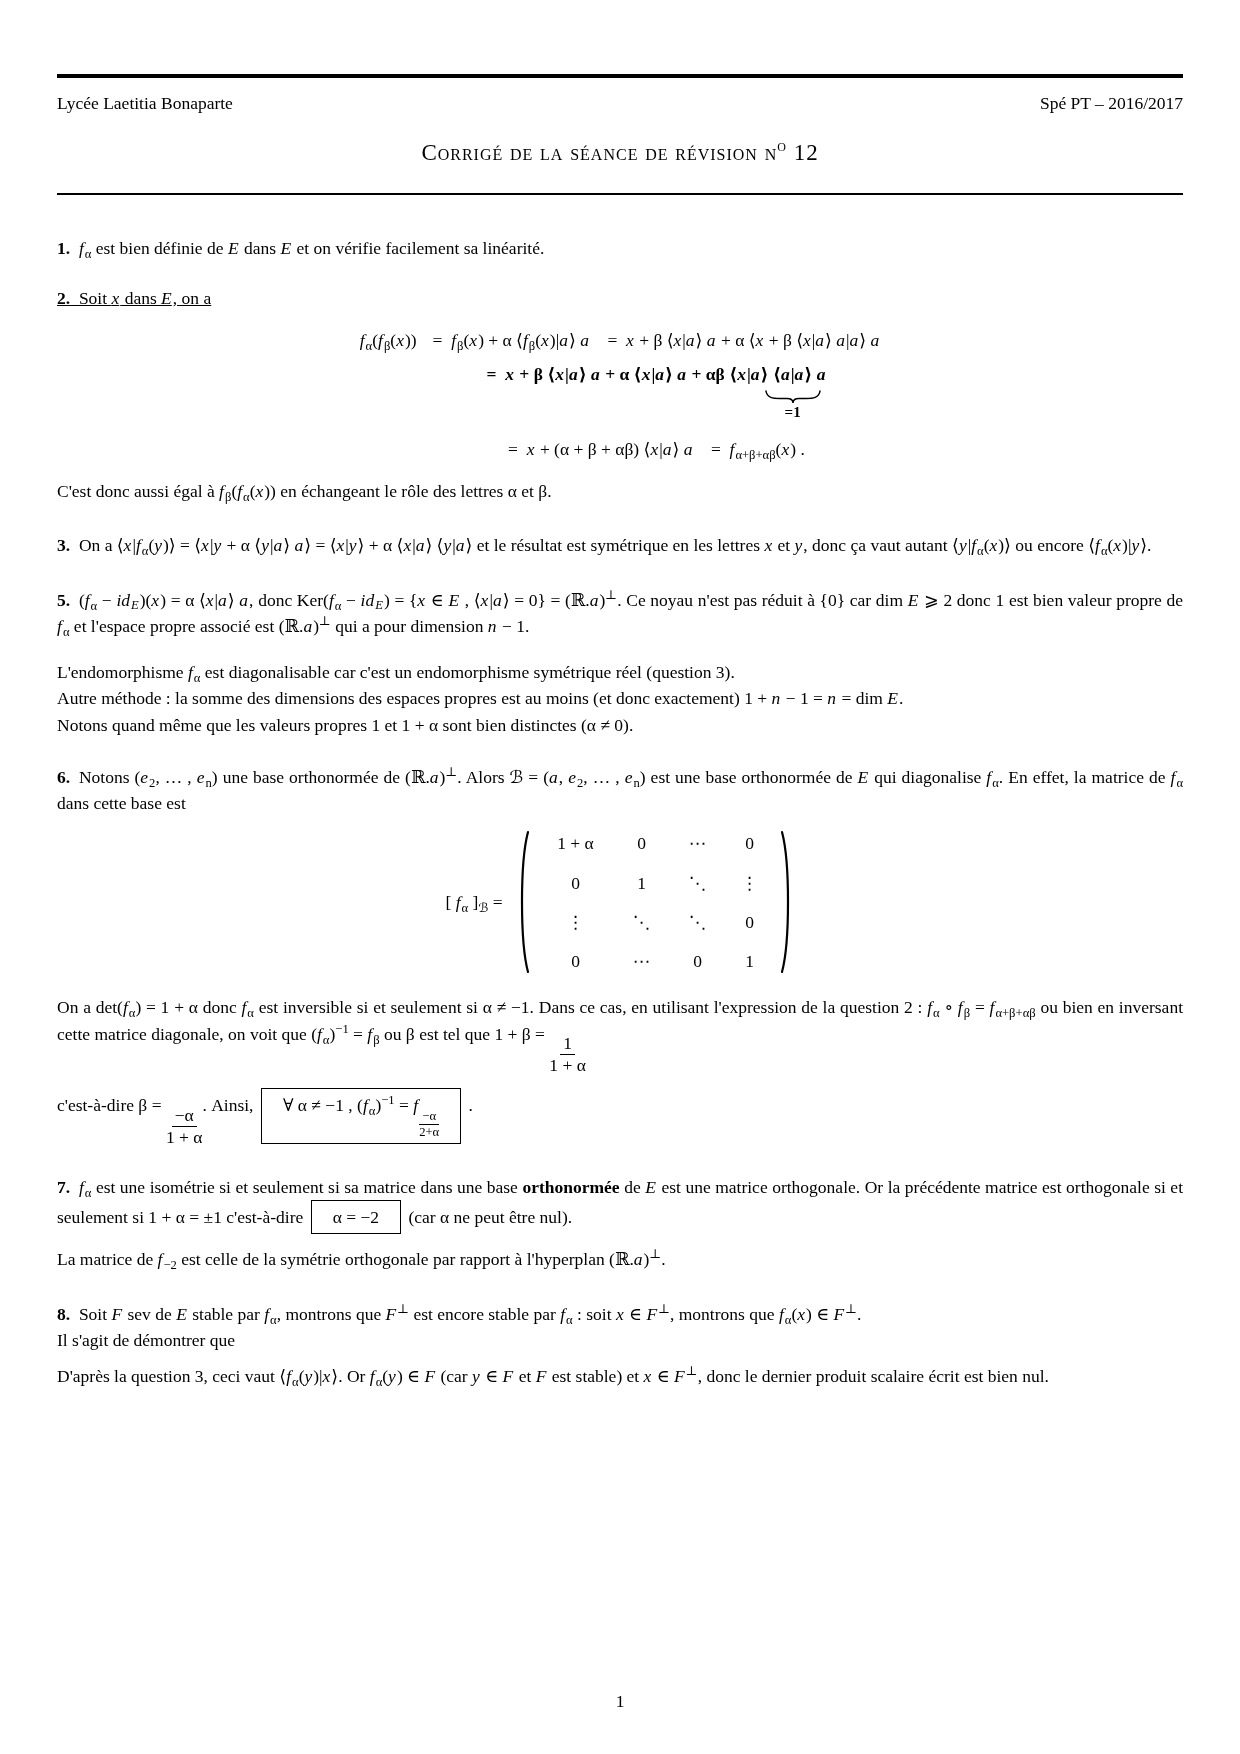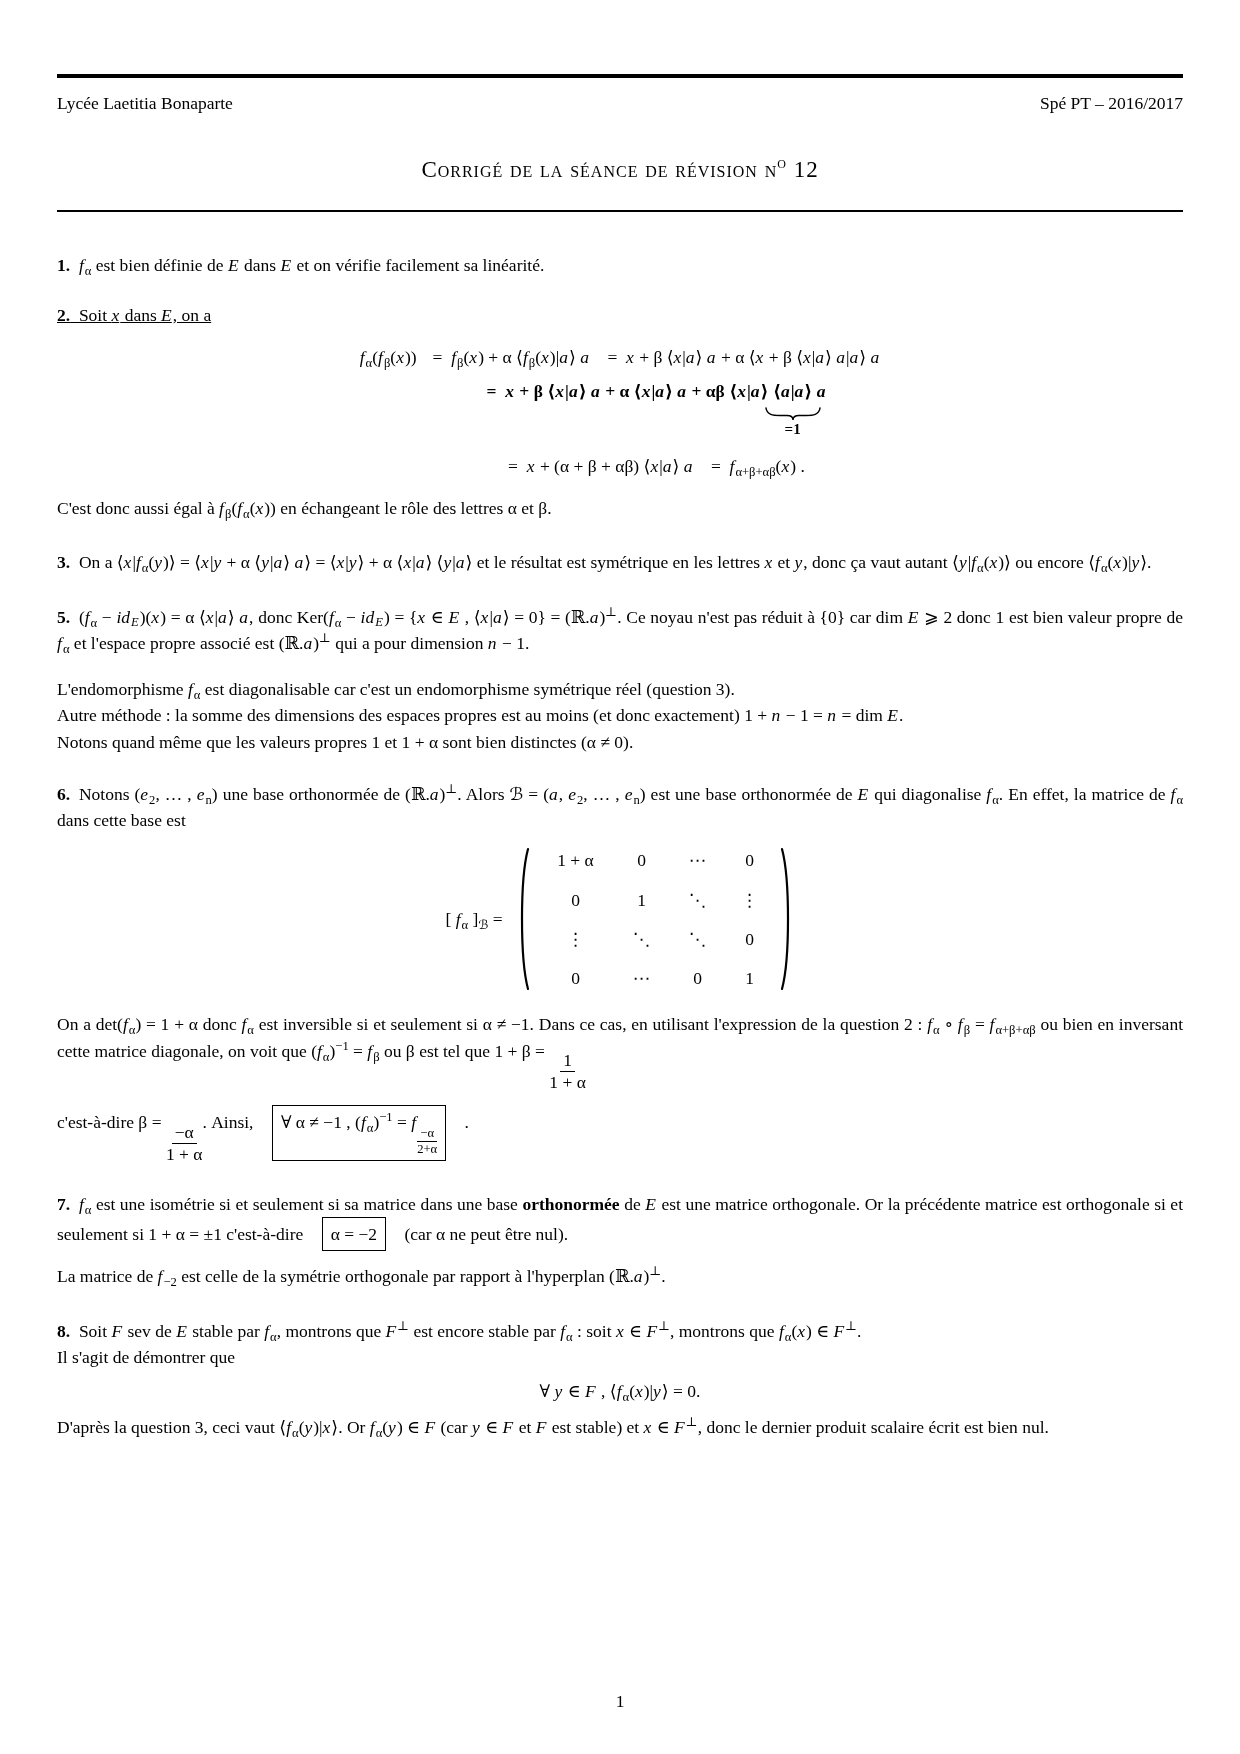--- a/index.html
+++ b/index.html
@@ -6,21 +6,21 @@
   body{
     width:1240px;height:1754px;
     color:#000;
     font-family:"Liberation Serif","DejaVu Serif","DejaVu Sans",serif;
     font-size:17.5px;line-height:1.5;
   }
   .page{box-sizing:border-box;width:1240px;height:1754px;padding:0 57px;position:relative;overflow:hidden;}
   .rule-thick{height:4px;background:#000;margin-top:74px;}
   .rule-thin{height:2px;background:#000;margin-top:22px;}
   .hdr{display:flex;justify-content:space-between;margin-top:12px;}
-  .doc-title{text-align:center;font-variant:small-caps;font-size:23px;letter-spacing:1px;margin-top:37px;}
+  .doc-title{text-align:center;font-variant:small-caps;font-size:23px;letter-spacing:1px;margin-top:20px;}
   .ex-heading{text-align:center;font-weight:bold;font-size:20px;margin-top:58px;}
   p{margin:0;text-align:justify;}
   sub,sup{font-size:0.72em;line-height:0;}
   sub{vertical-align:-0.3em;}
   sup{vertical-align:0.55em;}
   i{padding-right:1px;}
   .mt40{margin-top:40px;} .mt30{margin-top:30px;} .mt28{margin-top:28px;}
   .mt26{margin-top:26px;} .mt24{margin-top:24px;text-decoration:underline;} .mt20{margin-top:20px;}
   .mt16{margin-top:16px;} .mt12{margin-top:12px;} .mt10{margin-top:10px;} .mt8{margin-top:8px;}
   
@@ -34,21 +34,21 @@
   
   .mat{display:flex;align-items:center;justify-content:center;margin-top:10px;}
   .mat .mlabel{margin-right:12px;}
   .mgrid{display:grid;grid-template-columns:78px 54px 58px 46px;row-gap:13px;align-items:center;justify-items:center;padding:4px 6px;}
   .mparen{display:flex;align-items:center;}
   
   .frac{display:inline-flex;flex-direction:column;align-items:center;vertical-align:-0.55em;line-height:1.2;text-align:center;}
   .frac .fn{border-bottom:1.3px solid #000;padding:0 3px;}
   sub .frac{vertical-align:-0.4em;}
   
-  .mbox{display:inline-block;border:1.6px solid #000;padding:3px 8px;margin:0 14px;text-align:center;}
+  .mbox{display:inline-block;border:1.6px solid #000;padding:3px 21px;margin:0 3px;text-align:center;}
   .centerline{text-align:center;}
   .footer{position:absolute;bottom:40px;left:0;right:0;text-align:center;}
 </style>
 </head>
 <body>
 
 <div class="page">
 
   <div class="rule-thick"></div>
 
@@ -138,19 +138,18 @@
             <span class="fd">2+α</span>
           </span></sub></span><span> .</span></p>
 
   <p class="mt26"><span><b>7.</b> <i>f</i><sub>α</sub> est une isométrie si et seulement si sa matrice dans une base <b>orthonormée</b> de <i>E</i> est une matrice orthogonale. Or la précédente matrice est orthogonale si et seulement si 1 + α = ±1 c'est-à-dire </span><span class="mbox">α = −2</span><span> (car α ne peut être nul).</span></p>
 
   <p class="mt12">La matrice de <i>f</i><sub>−2</sub> est celle de la symétrie orthogonale par rapport à l'hyperplan (ℝ.<i>a</i>)<sup>⊥</sup>.</p>
 
   <p class="mt28"><b>8.</b> Soit <i>F</i> sev de <i>E</i> stable par <i>f</i><sub>α</sub>, montrons que <i>F</i><sup>⊥</sup> est encore stable par <i>f</i><sub>α</sub> : soit <i>x</i> ∈ <i>F</i><sup>⊥</sup>, montrons que <i>f</i><sub>α</sub>(<i>x</i>) ∈ <i>F</i><sup>⊥</sup>.</p>
   <p>Il s'agit de démontrer que</p>
 
-  <p class="centerline mt8">∀ <i>y</i> ∈ <i>F</i> , ⟨<i>f</i><sub>α</sub>(<i>x</i>)|<i>y</i>⟩ = 0.</p>
 
   <p class="mt10">D'après la question 3, ceci vaut ⟨<i>f</i><sub>α</sub>(<i>y</i>)|<i>x</i>⟩. Or <i>f</i><sub>α</sub>(<i>y</i>) ∈ <i>F</i> (car <i>y</i> ∈ <i>F</i> et <i>F</i> est stable) et <i>x</i> ∈ <i>F</i><sup>⊥</sup>, donc le dernier produit scalaire écrit est bien nul.</p>
 
   <div class="footer">1</div>
 
 </div>
 
 </body></html>

